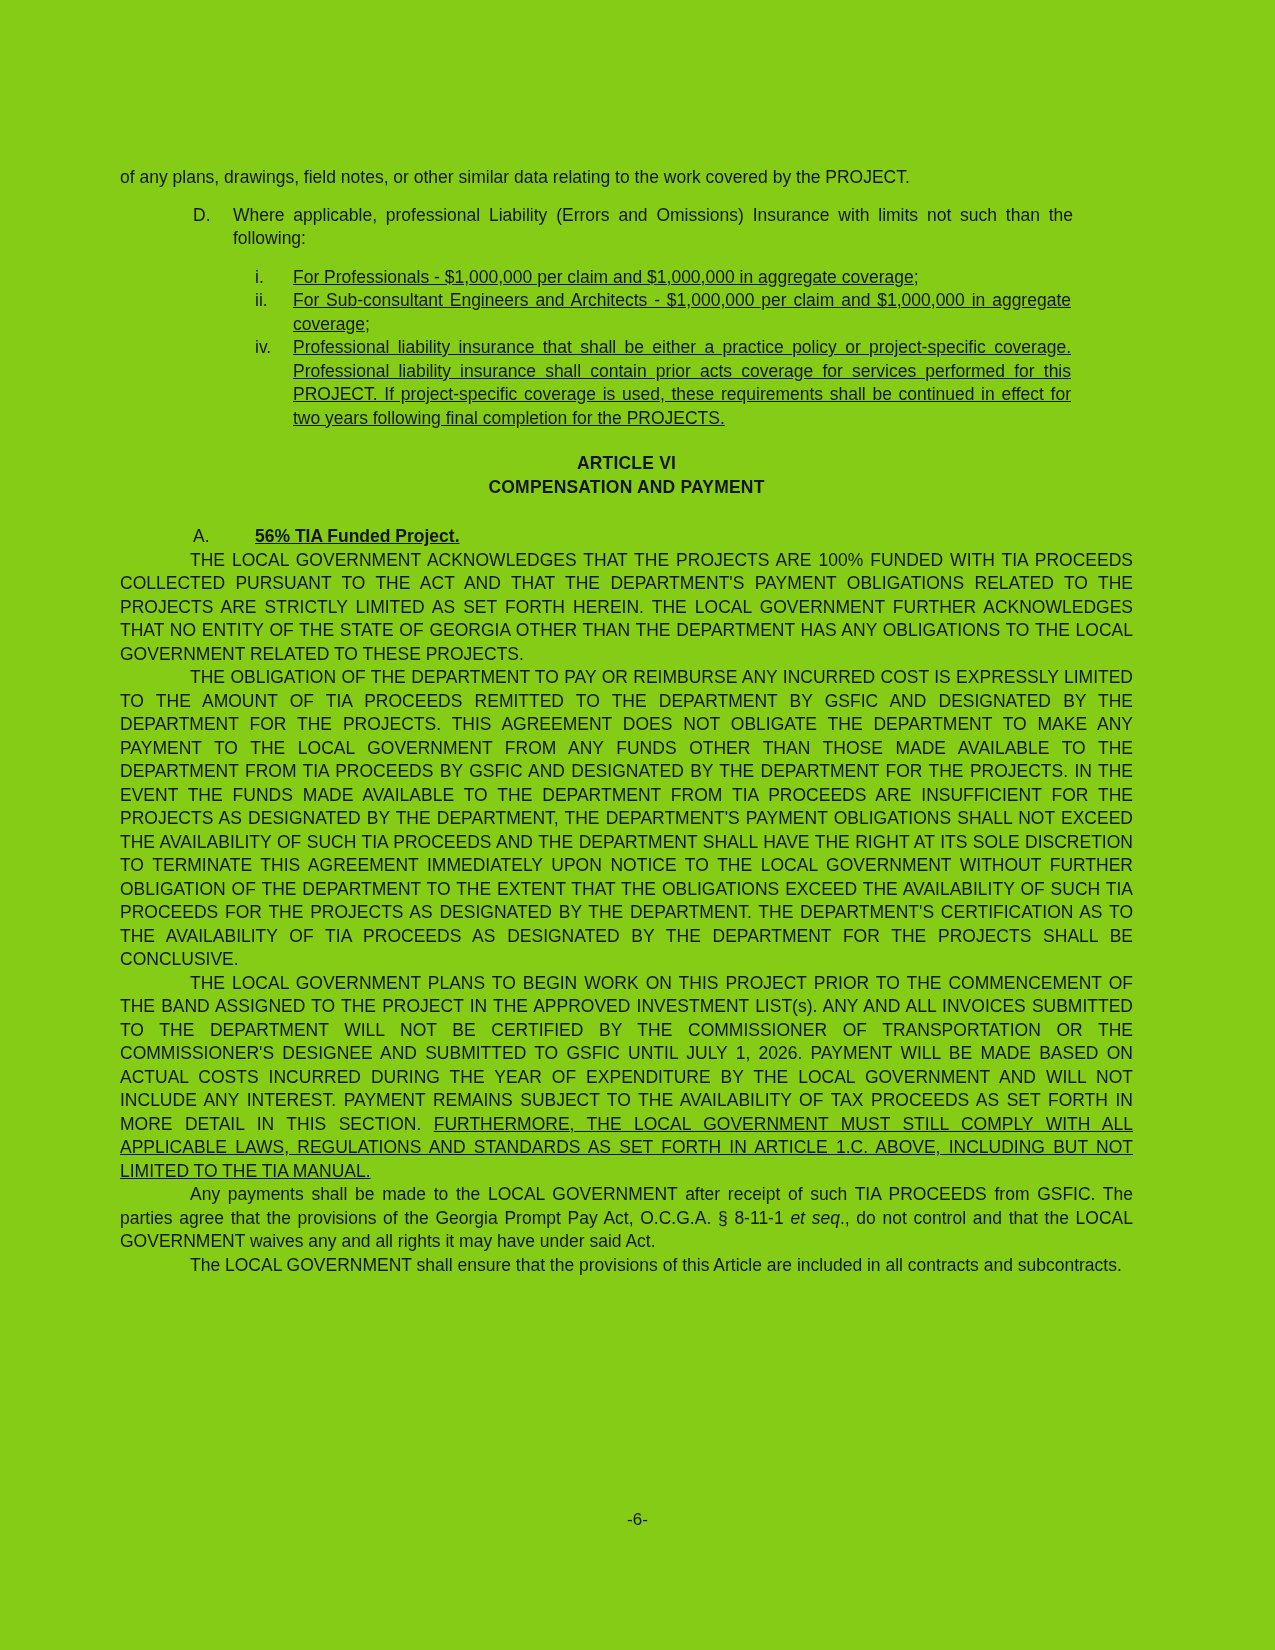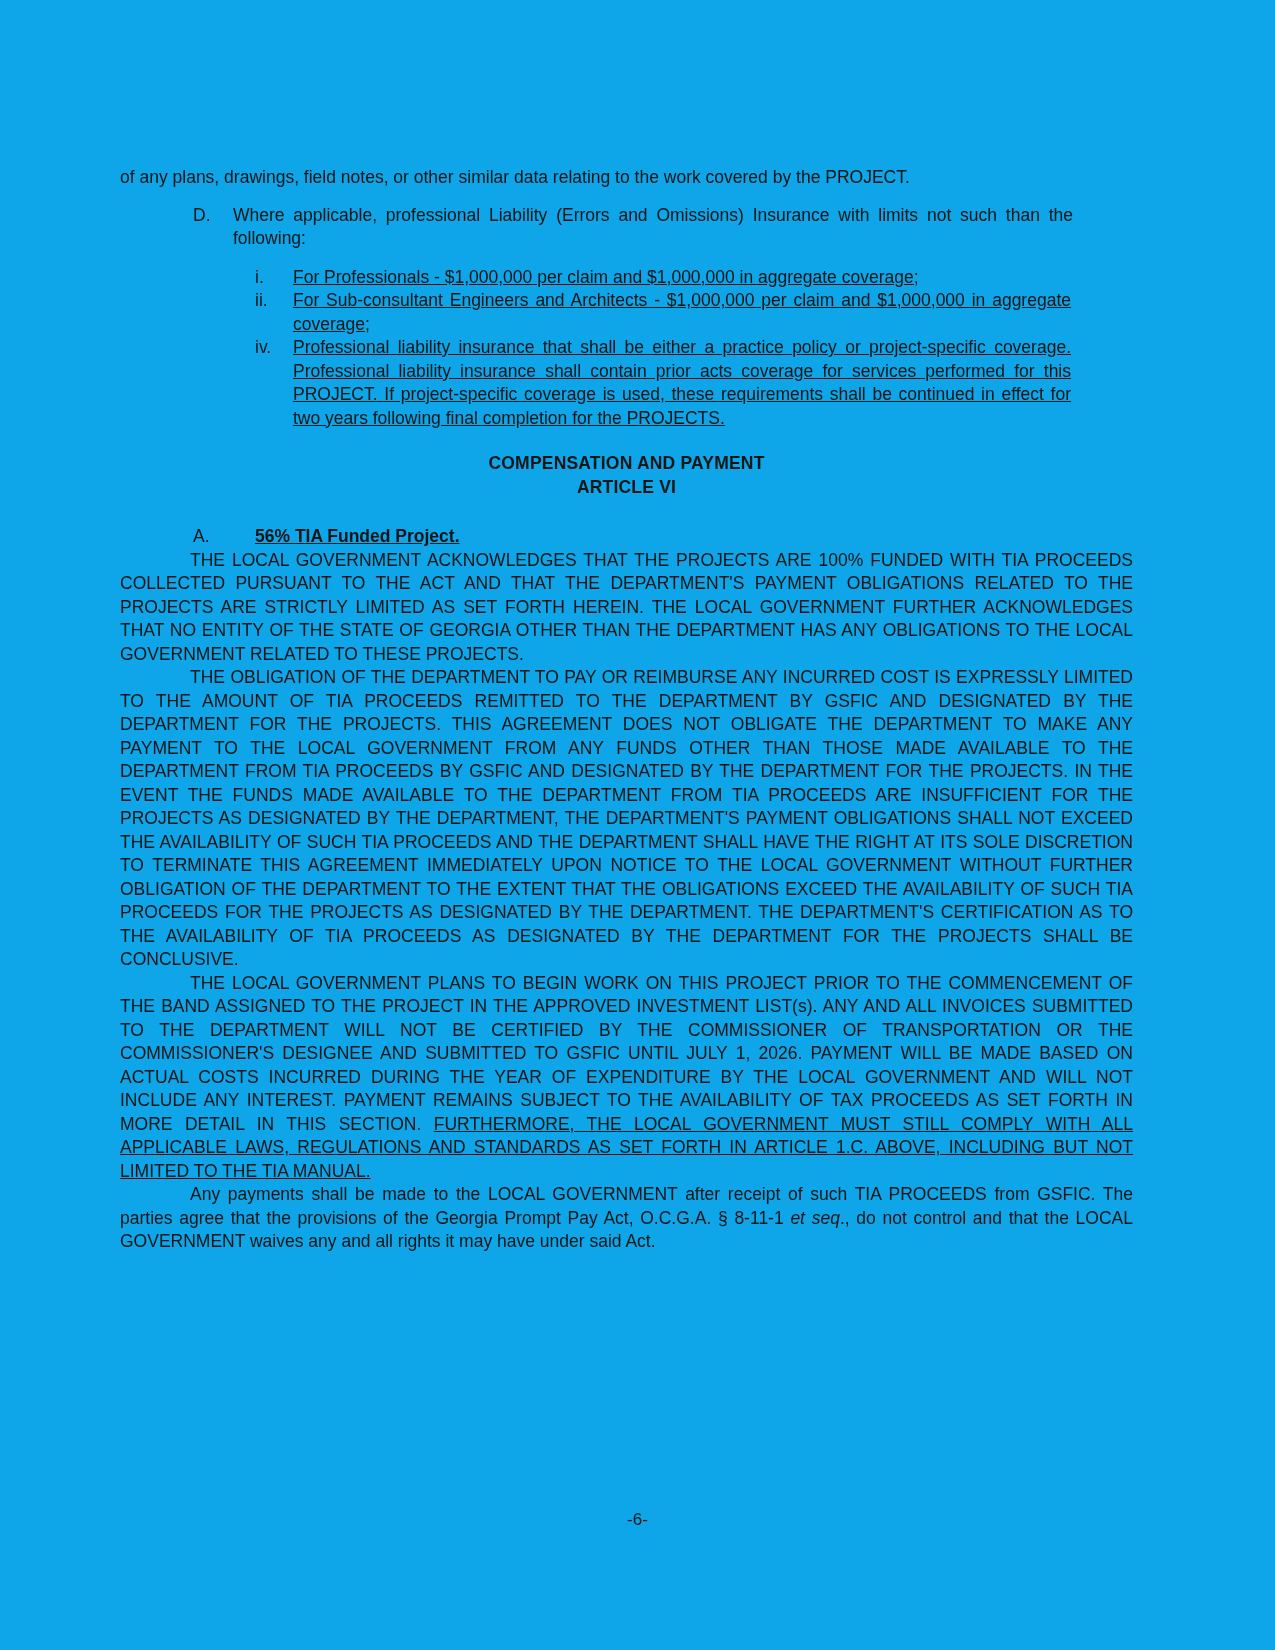--- a/index.html
+++ b/index.html
@@ -1,20 +1,20 @@
 <!DOCTYPE html>
 <html><head>
 <meta charset="utf-8">
 <style>
   html, body { margin: 0; padding: 0; background: #e8e8e8; }
   .page {
     position: relative;
     width: 1275px;
     height: 1650px;
-    background: #0ea5e9;
+    background: #84cc16;
     font-family: "Liberation Sans", "DejaVu Sans", sans-serif;
     color: #161616;
     overflow: hidden;
   }
   .content {
     position: absolute;
     left: 120px;
     top: 166px;
     width: 1013px;
     font-size: 17.5px;
@@ -106,34 +106,35 @@
         <span class="txt">For Sub-consultant Engineers and Architects - $1,000,000 per claim and $1,000,000 in aggregate coverage;</span>
       </div>
       <div class="limit">
         <span class="lbl">iv.</span>
         <span class="txt">Professional liability insurance that shall be either a practice policy or project-specific coverage.  Professional liability insurance shall contain prior acts coverage for services performed for this PROJECT. If project-specific coverage is used, these requirements shall be continued in effect for two years following final completion for the PROJECTS.</span>
       </div>
     </div>
 
 
     <div class="art-heading">
+      <p>ARTICLE VI</p>
       <p>COMPENSATION AND PAYMENT</p>
-      <p>ARTICLE VI</p>
     </div>
 
     <div class="section-a">
       <span class="lbl">A.</span>
       <span class="title">56% TIA Funded Project.</span>
     </div>
 
     <p class="para">THE LOCAL GOVERNMENT ACKNOWLEDGES THAT THE PROJECTS ARE 100% FUNDED WITH TIA PROCEEDS COLLECTED PURSUANT TO THE ACT AND THAT THE DEPARTMENT'S PAYMENT OBLIGATIONS RELATED TO THE PROJECTS ARE STRICTLY LIMITED AS SET FORTH HEREIN. THE LOCAL GOVERNMENT FURTHER ACKNOWLEDGES THAT NO ENTITY OF THE STATE OF GEORGIA OTHER THAN THE DEPARTMENT HAS ANY OBLIGATIONS TO THE LOCAL GOVERNMENT RELATED TO THESE PROJECTS.</p>
 
     <p class="para">THE OBLIGATION OF THE DEPARTMENT TO PAY OR REIMBURSE ANY INCURRED COST IS EXPRESSLY LIMITED TO THE AMOUNT OF TIA PROCEEDS REMITTED TO THE DEPARTMENT BY GSFIC AND DESIGNATED BY THE DEPARTMENT FOR THE PROJECTS.  THIS AGREEMENT DOES NOT OBLIGATE THE DEPARTMENT TO MAKE ANY PAYMENT TO THE LOCAL GOVERNMENT FROM ANY FUNDS OTHER THAN THOSE MADE AVAILABLE TO THE DEPARTMENT FROM TIA PROCEEDS BY GSFIC AND DESIGNATED BY THE DEPARTMENT FOR THE PROJECTS. IN THE EVENT THE FUNDS MADE AVAILABLE TO THE DEPARTMENT FROM TIA PROCEEDS ARE INSUFFICIENT FOR THE PROJECTS AS DESIGNATED BY THE DEPARTMENT, THE DEPARTMENT'S PAYMENT OBLIGATIONS SHALL NOT EXCEED THE AVAILABILITY OF SUCH TIA PROCEEDS AND THE DEPARTMENT SHALL HAVE THE RIGHT AT ITS SOLE DISCRETION TO TERMINATE THIS AGREEMENT IMMEDIATELY UPON NOTICE TO THE LOCAL GOVERNMENT WITHOUT FURTHER OBLIGATION OF THE DEPARTMENT TO THE EXTENT THAT THE OBLIGATIONS EXCEED THE AVAILABILITY OF SUCH TIA PROCEEDS FOR THE PROJECTS AS DESIGNATED BY THE DEPARTMENT. THE DEPARTMENT'S CERTIFICATION AS TO THE AVAILABILITY OF TIA PROCEEDS AS DESIGNATED BY THE DEPARTMENT FOR THE PROJECTS SHALL BE CONCLUSIVE.</p>
 
     <p class="para"><span>THE LOCAL GOVERNMENT  PLANS TO BEGIN WORK ON THIS PROJECT PRIOR TO THE COMMENCEMENT OF THE BAND ASSIGNED TO THE PROJECT IN THE APPROVED INVESTMENT LIST(s).   ANY AND ALL INVOICES SUBMITTED TO THE DEPARTMENT WILL NOT BE CERTIFIED BY THE COMMISSIONER OF TRANSPORTATION OR THE COMMISSIONER'S DESIGNEE AND SUBMITTED TO GSFIC UNTIL JULY 1, 2026.  PAYMENT WILL BE MADE BASED ON ACTUAL COSTS INCURRED DURING THE YEAR OF EXPENDITURE BY THE LOCAL GOVERNMENT AND WILL NOT INCLUDE ANY INTEREST.  PAYMENT REMAINS SUBJECT TO THE AVAILABILITY OF TAX PROCEEDS AS SET FORTH IN MORE DETAIL IN THIS SECTION.  </span><span class="u">FURTHERMORE, THE LOCAL GOVERNMENT MUST STILL COMPLY WITH ALL APPLICABLE LAWS, REGULATIONS AND STANDARDS AS SET FORTH IN ARTICLE 1.C. ABOVE, INCLUDING BUT NOT LIMITED TO THE TIA MANUAL.</span></p>
 
     <p class="para"><span>Any payments shall be made to the LOCAL GOVERNMENT after receipt of such TIA PROCEEDS from GSFIC.  The parties agree that the provisions of the Georgia Prompt Pay Act, O.C.G.A. § 8-11-1 </span><span class="i">et seq</span><span>., do not control and that the LOCAL GOVERNMENT waives any and all rights it may have under said Act.</span></p>
 
+    <p class="para">The LOCAL GOVERNMENT shall ensure that the provisions of this Article are included in all contracts and subcontracts.</p>
 
   </div>
 
   <div class="page-number">-6-</div>
 </div>
 
 </body></html>

